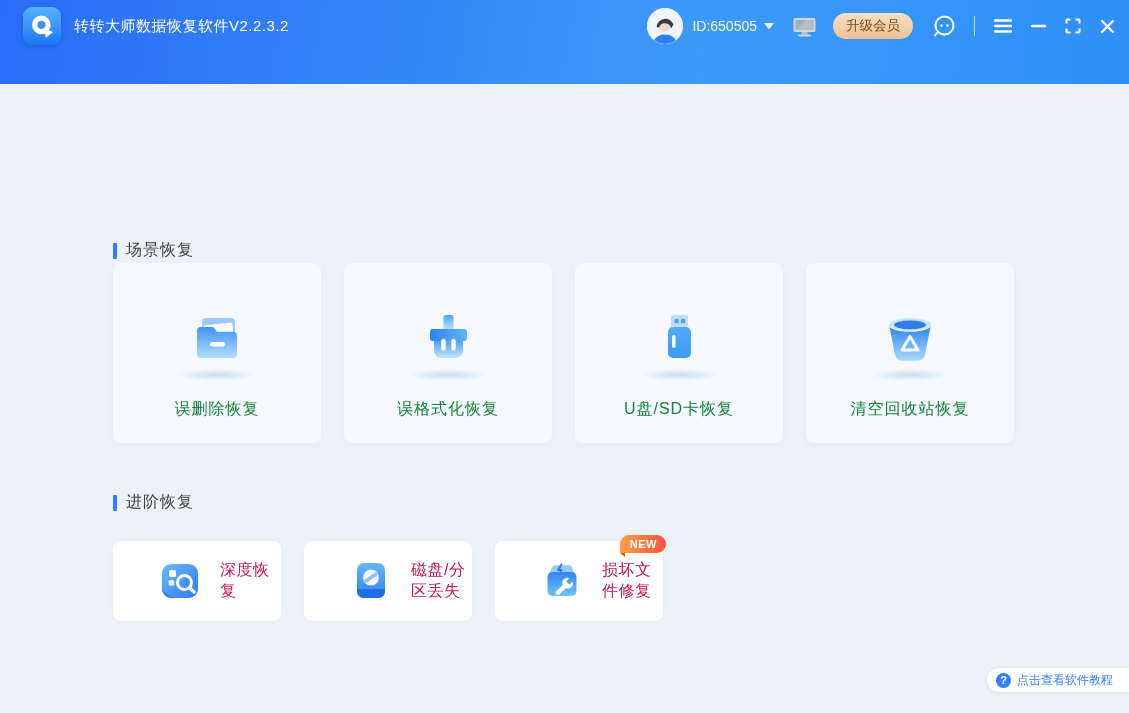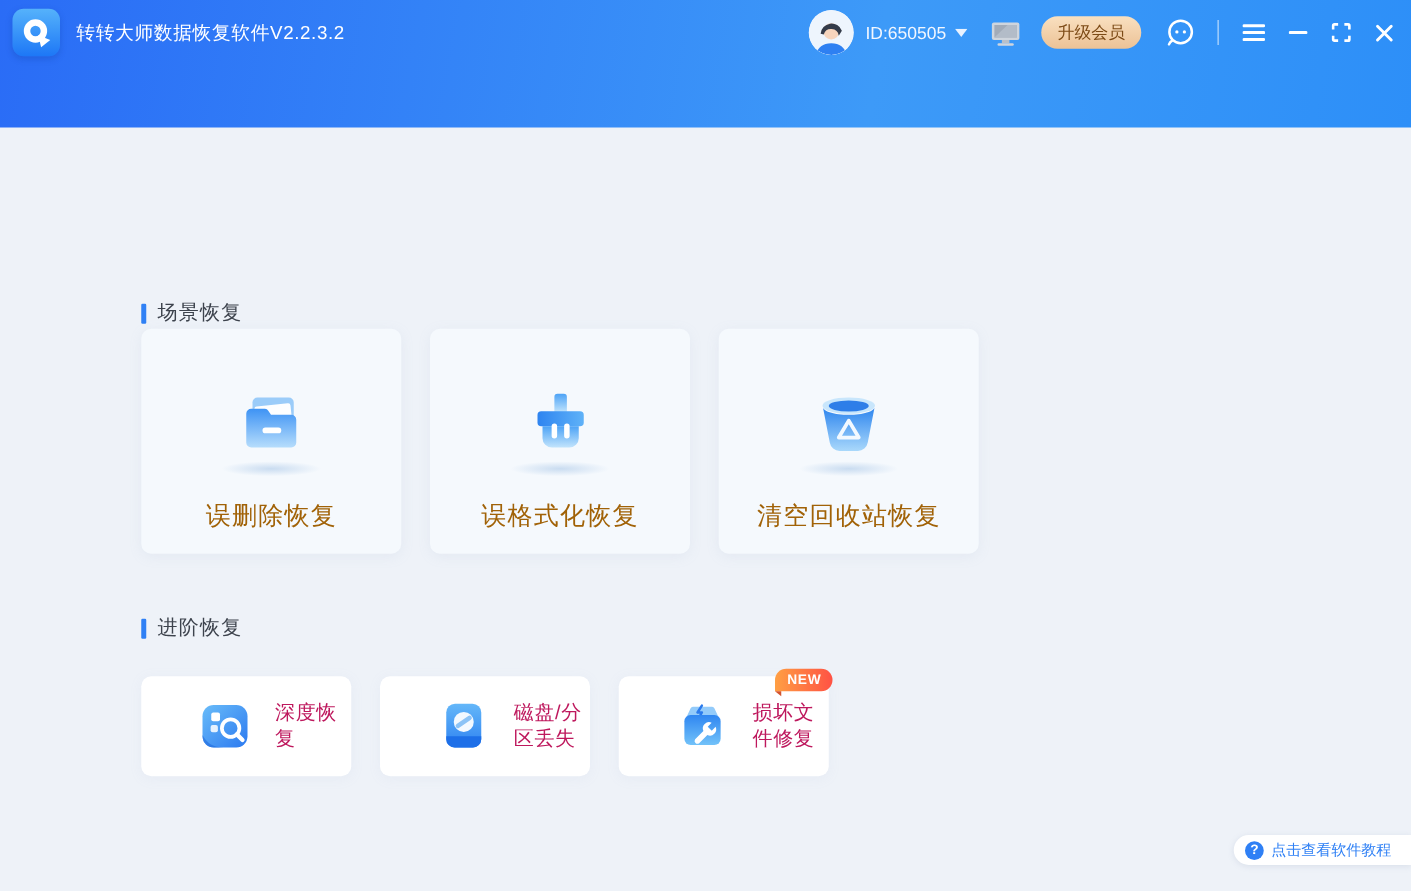--- a/index.html
+++ b/index.html
@@ -5,22 +5,23 @@
   * { margin:0; padding:0; box-sizing:border-box; }
   html,body { width:1129px; height:713px; }
   body {
     font-family:"Liberation Sans", sans-serif;
     background:#eef2f8;
     position:relative;
     overflow:hidden;
   }
   
   .header {
-    position:absolute; top:0; left:0; width:1129px; height:102px;
+    position:absolute; top:0; left:0; width:1129px; height:84px;
     background:linear-gradient(100deg,#2a6cf6 0%, #3d9af8 62%, #2d8ff8 100%);
+    padding-left:13px;
   }
   .titlebar { display:flex; align-items:center; height:52px; padding:0 14px 0 10px; }
   .logo {
     width:38px; height:38px; border-radius:9px; flex:0 0 auto;
     background:linear-gradient(180deg,#55b2fb,#1d77f6);
     display:flex; align-items:center; justify-content:center;
     box-shadow:0 2px 5px rgba(8,60,150,.25);
   }
   .app-title { color:#fff; font-size:15px; margin-left:13px; letter-spacing:.5px; }
   .tb-spacer { flex:1; }
@@ -53,21 +54,21 @@
   .scene-card {
     width:208px; height:180px; border-radius:8px; background:#f5f9fd;
     display:flex; flex-direction:column; align-items:center; cursor:pointer;
     box-shadow:0 2px 10px rgba(150,170,200,.10);
   }
   .scene-card .icon-wrap { margin-top:42px; position:relative; width:64px; height:64px; }
   .scene-card .icon-shadow {
     position:absolute; left:-8px; bottom:-12px; width:80px; height:12px;
     background:radial-gradient(ellipse at center, rgba(165,196,230,.55) 0%, rgba(165,196,230,0) 70%);
   }
-  .scene-card .card-label { margin-top:30px; font-size:20px; color:#a16207; letter-spacing:1px; }
+  .scene-card .card-label { margin-top:30px; font-size:16px; color:#15803d; letter-spacing:1px; }
   .adv-card {
     position:relative; width:168px; height:80px; border-radius:8px; background:#ffffff;
     display:flex; align-items:center; cursor:pointer;
     box-shadow:0 2px 10px rgba(150,170,200,.08);
     padding-left:19px;
   }
   .adv-card .adv-icon { margin-left:26px; flex:0 0 auto; display:flex; }
   .adv-card .card-label { margin-left:18px; font-size:16px; color:#be185d; letter-spacing:.5px; }
   .new-badge {
     position:absolute; top:-6px; right:-3px; height:18px; padding:0 9px 0 10px;
@@ -229,20 +230,39 @@
         </defs>
         <path d="M27.5 12.5 a2.5 2.5 0 0 1 2.5-2.5 h5 a2.5 2.5 0 0 1 2.5 2.5 V25 h-10 z" fill="url(#brB)"></path>
         <rect x="14" y="24" width="37" height="12" rx="3" fill="url(#brA)"></rect>
         <path d="M18 36 h29 v9.5 a7.5 7.5 0 0 1-7.5 7.5 h-14 a7.5 7.5 0 0 1-7.5-7.5 z" fill="url(#brB)"></path>
         <path d="M27.5 36 v7.5 M37.5 36 v7.5" stroke="#ffffff" stroke-width="4.4" stroke-linecap="round"></path>
       </svg>
     </div>
     <div class="card-label">误格式化恢复</div>
   </div>
 
+  <div class="scene-card">
+    <div class="icon-wrap">
+      <span class="icon-shadow"></span>
+      <svg width="64" height="64" viewBox="0 0 64 64">
+        <defs>
+          <linearGradient id="usbG" x1="0" y1="0" x2="0" y2="1">
+            <stop offset="0" stop-color="#55aaf8"></stop>
+              <stop offset="1" stop-color="#3f9af5"></stop>
+          </linearGradient>
+        </defs>
+        <rect x="24" y="10" width="17" height="13" rx="2" fill="#bcdefb"></rect>
+        <rect x="27.5" y="14" width="4.2" height="4.2" rx="1" fill="#5a9fe2"></rect>
+        <rect x="34" y="14" width="4.2" height="4.2" rx="1" fill="#5a9fe2"></rect>
+        <rect x="21" y="22" width="23" height="31" rx="5" fill="url(#usbG)"></rect>
+        <rect x="25" y="30" width="3.6" height="13" rx="1.8" fill="#ecf6fe"></rect>
+      </svg>
+    </div>
+    <div class="card-label">U盘/SD卡恢复</div>
+  </div>
 
   <div class="scene-card">
     <div class="icon-wrap">
       <span class="icon-shadow"></span>
       <svg width="64" height="64" viewBox="0 0 64 64">
         <defs>
           <linearGradient id="bkG" x1="0" y1="0" x2="0" y2="1">
             <stop offset="0" stop-color="#2c84ee"></stop>
               <stop offset="1" stop-color="#a9d8fb"></stop>
           </linearGradient>

